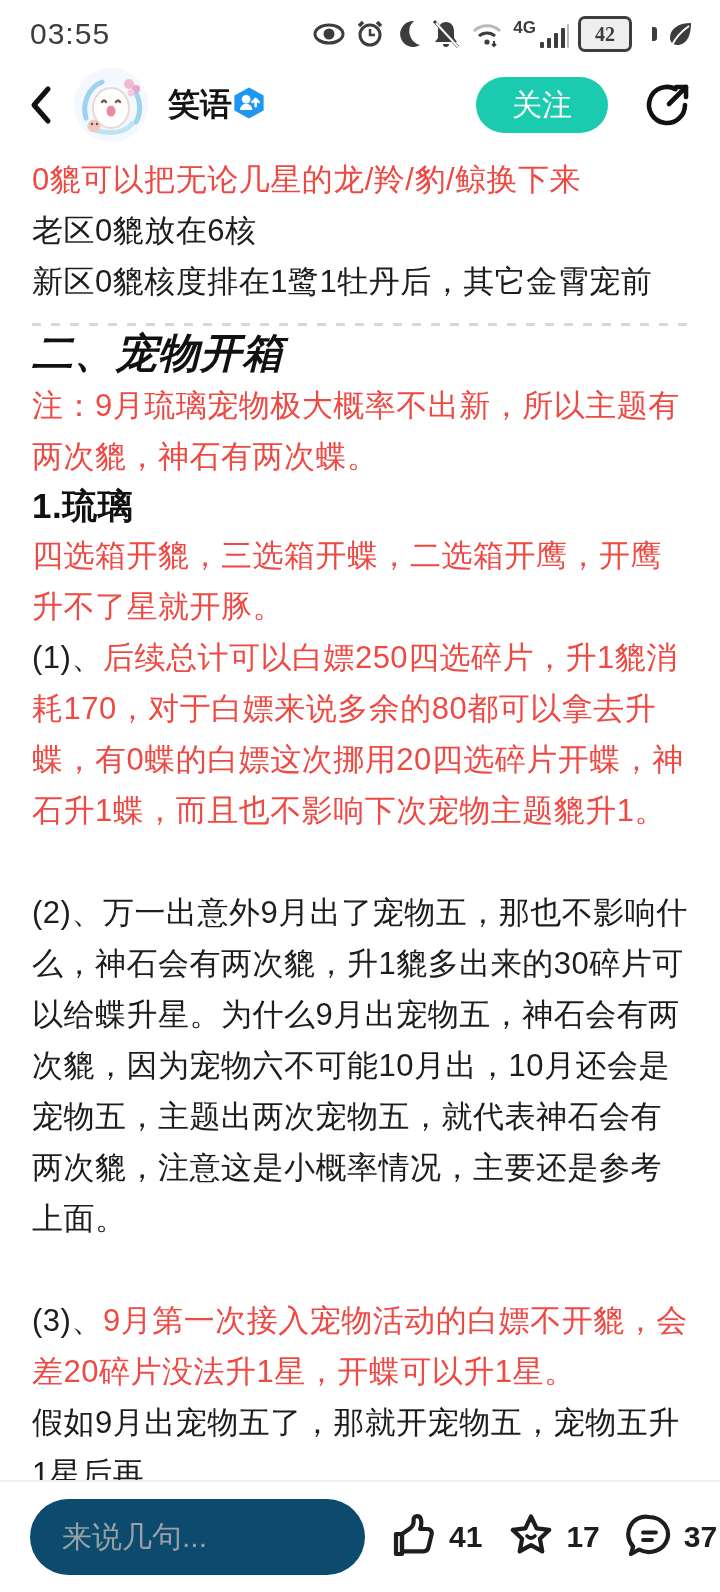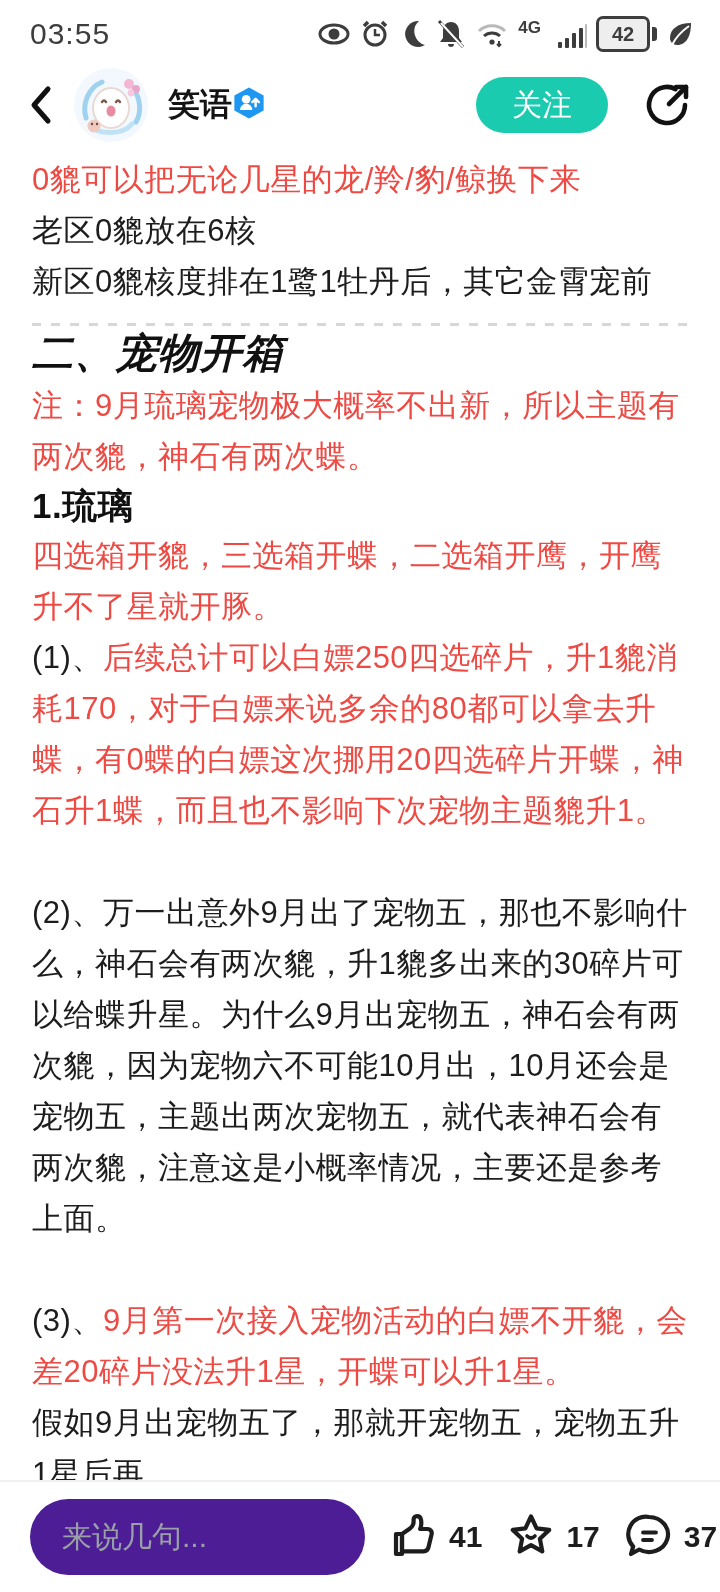--- a/index.html
+++ b/index.html
@@ -10,29 +10,29 @@
   }
   
   .status-bar{
     height:62px;display:flex;align-items:center;justify-content:space-between;
     padding:6px 26px 0 30px;box-sizing:border-box;color:#3d3d3d;
   }
   .status-time{font-size:30px;font-weight:500;letter-spacing:1px;}
   .status-icons{display:flex;align-items:center;gap:9px;}
   .status-icons svg{display:block;}
   .battery-shell{
-    display:flex;align-items:center;gap:2px;
+    display:flex;align-items:center;gap:20px;font-family:Liberation Serif, serif;
   }
   .battery-body{
     border:3px solid #3d3d3d;border-radius:7px;width:48px;height:30px;
     display:flex;align-items:center;justify-content:center;
     font-size:20px;font-weight:600;color:#3d3d3d;background:#eee;
   }
   .battery-nub{width:5px;height:14px;background:#3d3d3d;border-radius:0 3px 3px 0;}
-  .net-group{display:flex;align-items:flex-end;gap:16px;justify-content:space-between;}
+  .net-group{display:flex;align-items:flex-end;gap:3px;justify-content:space-between;}
   .net-label{font-size:17px;font-weight:700;line-height:1;margin-bottom:14px;}
   
   .header{
     height:86px;display:flex;align-items:center;gap:20px;
     padding:0 28px;box-sizing:border-box;background:#fff;
   }
   .back-btn{flex:0 0 auto;display:flex;align-items:center;}
   .avatar{
     width:74px;height:74px;border-radius:50%;overflow:hidden;flex:0 0 auto;
     background:#f4f9fd;
@@ -62,21 +62,21 @@
   .h2{font-size:35px;font-weight:800;color:#111;margin:22px 0 4px 0;line-height:48px;}
   .note{margin-top:14px;}
   .para-gap{height:51px;}
   
   .bottom-bar{
     position:absolute;left:0;bottom:0;width:720px;height:112px;
     background:#fff;border-top:2px solid #f0f0f0;box-sizing:border-box;
     display:flex;align-items:center;padding:0 30px;gap:24px;
   }
   .comment-input{
-    width:335px;height:76px;background:#4c1d95;border-radius:38px;
+    width:335px;height:76px;background:#0c4a6e;border-radius:38px;
     display:flex;align-items:center;padding:0 32px;box-sizing:border-box;
     color:#9aa0a6;font-size:30px;flex:0 0 auto;
   }
   .action{
     display:flex;align-items:center;gap:10px;
     font-size:30px;font-weight:700;color:#1d1d1d;flex:0 0 auto;
   }
   .action svg{display:block;}
 </style>
 </head>

